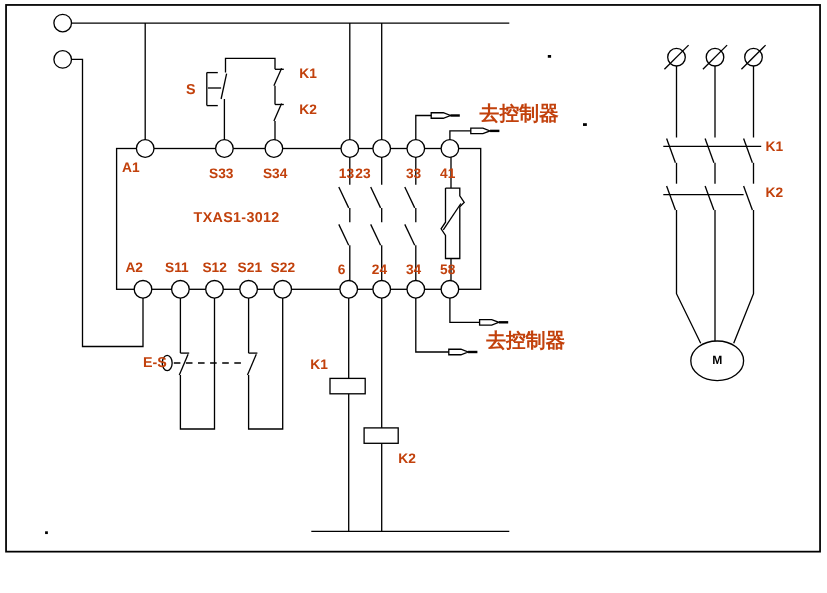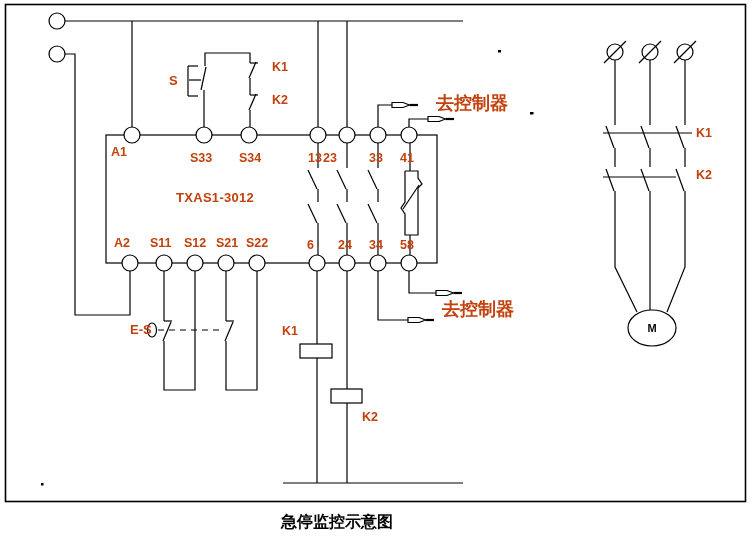--- a/index.html
+++ b/index.html
@@ -234,15 +234,14 @@
   <div class="lbl" style="left:130px;top:323px;font-size:13px">E-S</div>
   <div class="lbl" style="left:282px;top:325px">K1</div>
   <div class="lbl" style="left:362px;top:411px">K2</div>
   <div class="lbl cjk" style="left:436px;top:94px">去控制器</div>
   <div class="lbl cjk" style="left:442px;top:300px">去控制器</div>
 
   <div class="lbl" style="left:696px;top:127px">K1</div>
   <div class="lbl" style="left:696px;top:169px">K2</div>
   <div class="motor-lbl">M</div>
 
-  <div class="title">急停监控示意图</div>
 
 </div>
 
 </body></html>

